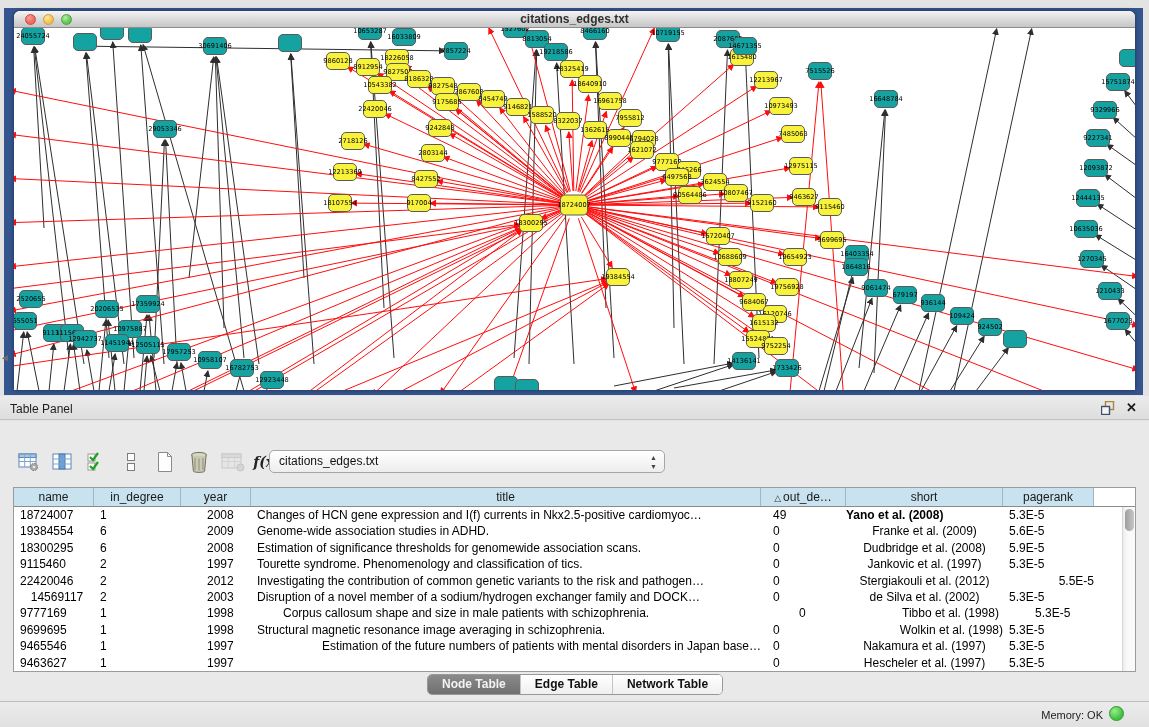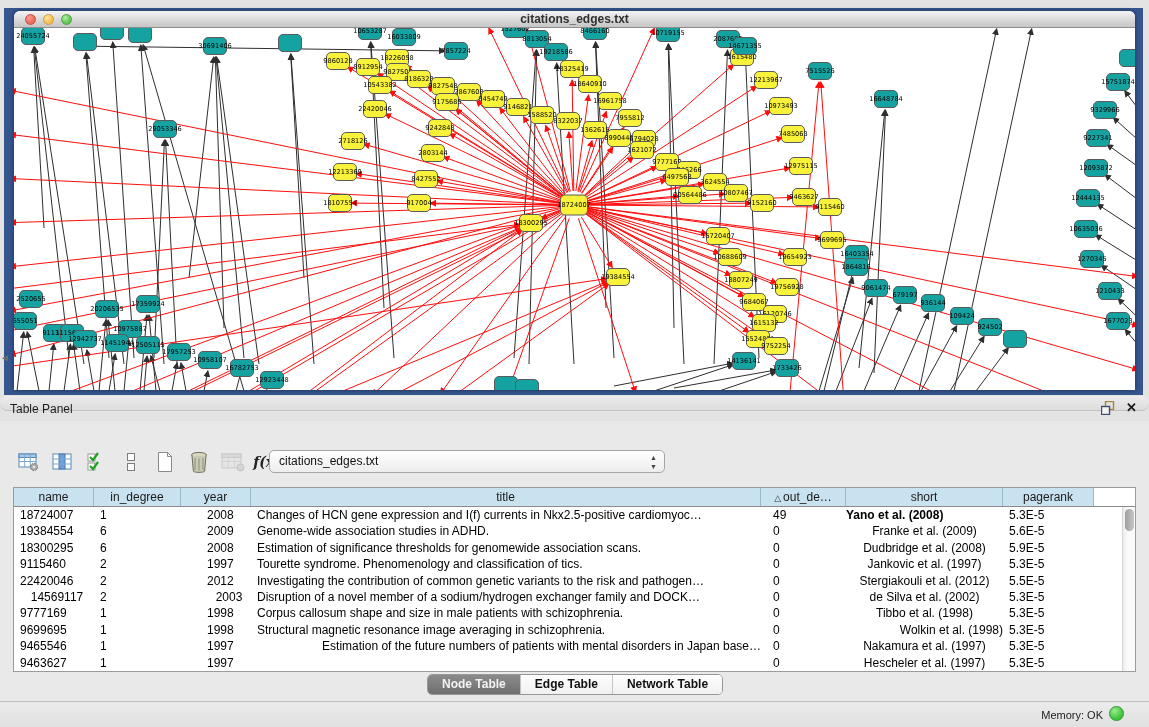--- a/index.html
+++ b/index.html
@@ -16,23 +16,23 @@
     font-size:12px; font-weight:bold; color:#303030; }
   .tl { position:absolute; top:3px; width:11px; height:11px; border-radius:50%; }
   .tl.red    { left:11px; background:radial-gradient(circle at 35% 30%, #ff9d96, #ec6a5e 60%); border:1px solid #c94d42; }
   .tl.yellow { left:29px; background:radial-gradient(circle at 35% 30%, #ffe9a5, #f5bf4f 60%); border:1px solid #cf9f3c; }
   .tl.green  { left:47px; background:radial-gradient(circle at 35% 30%, #b6f0a8, #61c555 60%); border:1px solid #4da23f; }
   .canvas { position:absolute; left:0; top:17px; width:1121px; height:362px; background:#ffffff; overflow:hidden; }
   .canvas svg { display:block; }
   .collapse-arrow { position:absolute; left:0px; top:352px; font-size:10px; color:#6d6d6d; }
 
   
-  .tp-header { position:absolute; left:0; top:396px; width:1149px; height:15px;
+  .tp-header { position:absolute; left:0; top:396px; width:1149px; height:24px;
     background:linear-gradient(#ececec,#dddddd); border-bottom:1px solid #c2c2c2;
-    font-size:12px; color:#1d1d1d;border-radius:10px; }
+    font-size:12px; color:#1d1d1d; }
   .tp-header .tp-title { position:absolute; left:10px; top:6px; }
   .float-ico { position:absolute; right:34px; top:5px; width:14px; height:14px; cursor:pointer; }
   .close-ico { position:absolute; right:12px; top:4px; font-size:13px; font-weight:bold; color:#1a1a1a; cursor:pointer; }
   .tp-body { position:absolute; left:0; top:421px; width:1149px; height:280px; background:#e9e9e9; }
 
   .toolbar { position:absolute; left:14px; top:27px; height:28px; display:flex; align-items:center; }
   .tbtn { width:30px; height:26px; margin-right:4px; display:flex; align-items:center; justify-content:center; cursor:pointer; }
   .fx { font-family:"DejaVu Serif", serif; font-style:italic; font-weight:bold; font-size:14px; color:#222; }
   .dropdown { position:absolute; left:269px; top:29px; width:396px; height:23px;
     background:linear-gradient(#ffffff,#ededed); border:1px solid #a6a6a6; border-radius:5px;
@@ -595,36 +595,36 @@
           <div class="td" style="width: 157px; padding-left: 0px; text-align: center;">Jankovic et al. (1997)</div>
           <div class="td" style="width: 91px; padding-left: 6px; text-align: left;">5.3E-5</div>
         </div>
         <div class="trow">
           <div class="td" style="width: 80px; padding-left: 6px; text-align: left;">22420046</div>
           <div class="td" style="width: 87px; padding-left: 6px; text-align: left;">2</div>
           <div class="td" style="width: 70px; padding-left: 26px; text-align: left;">2012</div>
           <div class="td" style="width: 510px; padding-left: 6px; text-align: left;">Investigating the contribution of common genetic variants to the risk and pathogen…</div>
           <div class="td" style="width: 85px; padding-left: 12px; text-align: left;">0</div>
           <div class="td" style="width: 157px; padding-left: 0px; text-align: center;">Stergiakouli et al. (2012)</div>
-          <div class="td" style="width: 91px; padding-left: 6px; text-align: left;">5.5E-5</div>
+          <div class="td" style="width: 91px; padding-left: 6px; text-align: right;">5.5E-5</div>
         </div>
         <div class="trow">
           <div class="td" style="width: 80px; padding-left: 6px; text-align: center;">14569117</div>
           <div class="td" style="width: 87px; padding-left: 6px; text-align: left;">2</div>
-          <div class="td" style="width: 70px; padding-left: 26px; text-align: center;">2003</div>
+          <div class="td" style="width: 70px; padding-left: 26px; text-align: left;">2003</div>
           <div class="td" style="width: 510px; padding-left: 6px; text-align: left;">Disruption of a novel member of a sodium/hydrogen exchanger family and DOCK…</div>
           <div class="td" style="width: 85px; padding-left: 12px; text-align: left;">0</div>
           <div class="td" style="width: 157px; padding-left: 0px; text-align: center;">de Silva et al. (2002)</div>
           <div class="td" style="width: 91px; padding-left: 6px; text-align: left;">5.3E-5</div>
         </div>
         <div class="trow">
           <div class="td" style="width: 80px; padding-left: 6px; text-align: left;">9777169</div>
           <div class="td" style="width: 87px; padding-left: 6px; text-align: left;">1</div>
           <div class="td" style="width: 70px; padding-left: 26px; text-align: left;">1998</div>
-          <div class="td" style="width: 510px; padding-left: 6px; text-align: left;">Corpus callosum shape and size in male patients with schizophrenia.</div>
+          <div class="td" style="width: 510px; padding-left: 6px; text-align: left; margin-left: 26px;">Corpus callosum shape and size in male patients with schizophrenia.</div>
           <div class="td" style="width: 85px; padding-left: 12px; text-align: left;">0</div>
           <div class="td" style="width: 157px; padding-left: 0px; text-align: center;">Tibbo et al. (1998)</div>
           <div class="td" style="width: 91px; padding-left: 6px; text-align: left;">5.3E-5</div>
         </div>
         <div class="trow">
           <div class="td" style="width: 80px; padding-left: 6px; text-align: left;">9699695</div>
           <div class="td" style="width: 87px; padding-left: 6px; text-align: left;">1</div>
           <div class="td" style="width: 70px; padding-left: 26px; text-align: left;">1998</div>
           <div class="td" style="width: 510px; padding-left: 6px; text-align: left;">Structural magnetic resonance image averaging in schizophrenia.</div>
           <div class="td" style="width: 85px; padding-left: 12px; text-align: left;">0</div>

